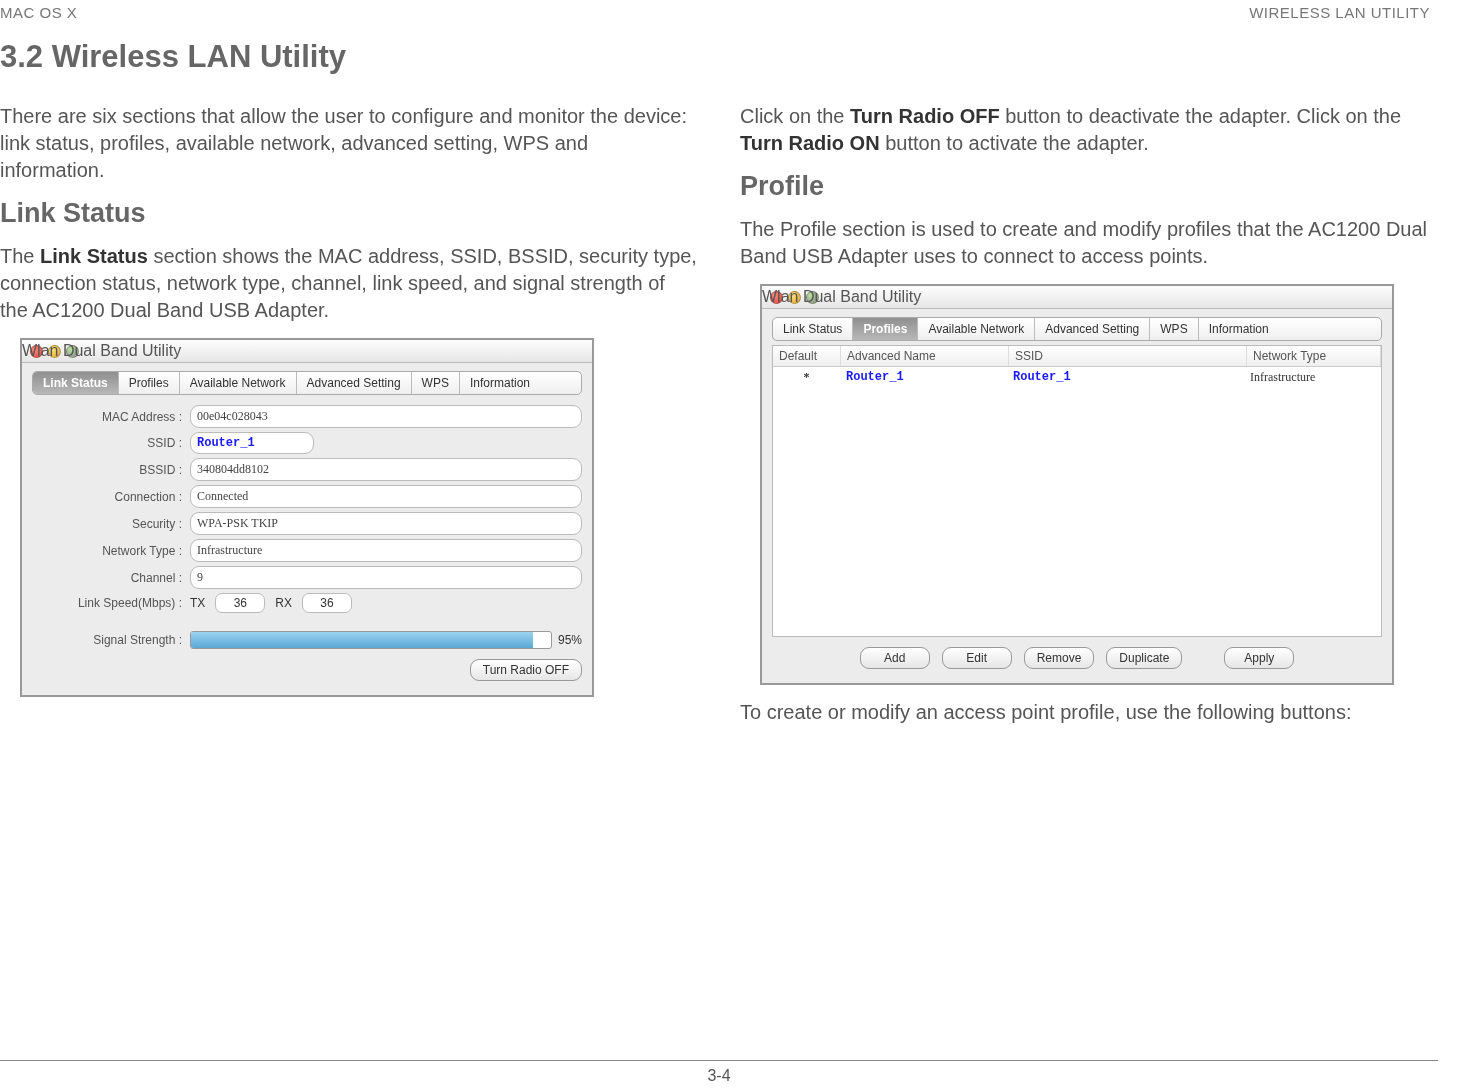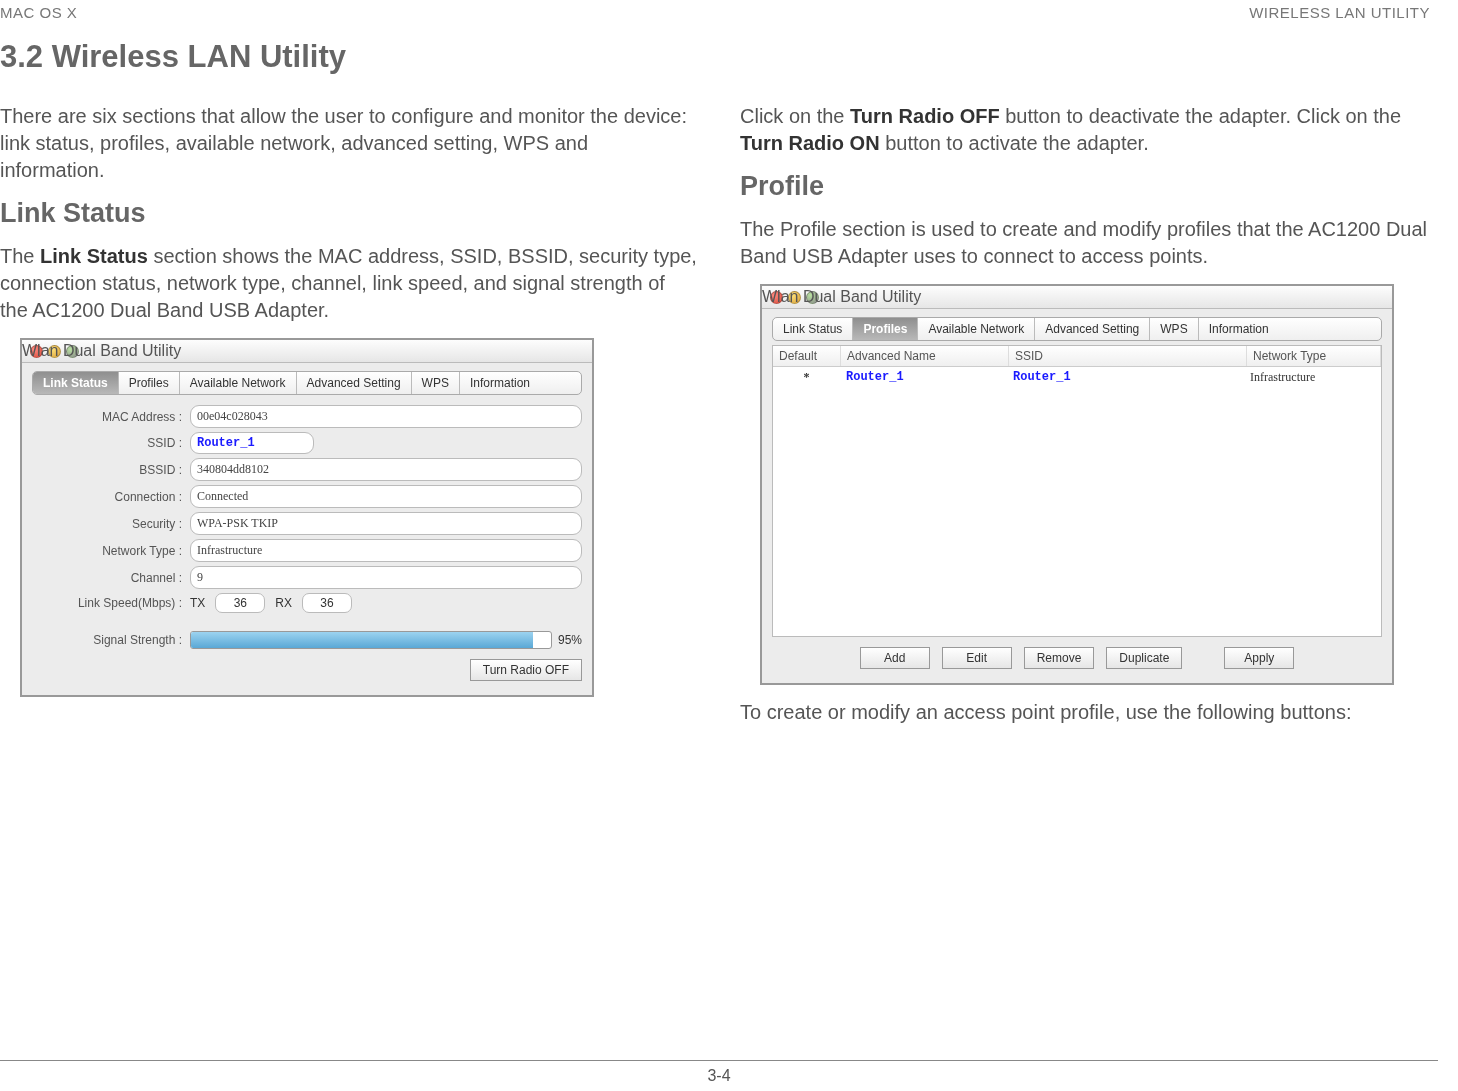--- a/index.html
+++ b/index.html
@@ -28,21 +28,21 @@
   .form-rows{margin-top:10px;font-size:12px;color:#333}
   .frow{display:flex;align-items:center;margin:4px 0}
   .flabel{width:150px;text-align:right;padding-right:8px;color:#555}
   .fval{flex:1;background:#fff;border:1px solid #bbb;border-radius:9px;padding:3px 6px;font-family:Verdana;font-size:12px;color:#444}
   .fval.blue{color:#1a1aff;font-family:Courier New,monospace;font-weight:700}
   .tx-rx{display:flex;gap:10px;align-items:center}
   .mini-in{width:40px;background:#fff;border:1px solid #bbb;border-radius:7px;padding:2px 4px;text-align:center;font-size:12px}
   .sig-row{display:flex;align-items:center;margin-top:18px}
   .sig-bar-wrap{flex:1;height:16px;border:1px solid #999;border-radius:3px;background:#fff;position:relative;margin-right:6px;overflow:hidden}
   .sig-bar{height:100%;background:linear-gradient(#9cd3f0,#5aa8d6)}
-  .mac-btn{background:linear-gradient(#fff,#e6e6e6);border:1px solid #999;border-radius:0;padding:3px 12px;font-size:12px;color:#333}
+  .mac-btn{background:linear-gradient(#fff,#e6e6e6);border:1px solid #999;border-radius:9px;padding:3px 12px;font-size:12px;color:#333}
   .btn-row{display:flex;justify-content:flex-end;margin-top:10px}
   
   .plist{border:1px solid #bbb;background:#fff;height:290px;margin-top:4px;font-size:12px}
   .plist-head{display:flex;background:linear-gradient(#fff,#efefef);border-bottom:1px solid #ccc}
   .plist-head span{padding:3px 6px;border-right:1px solid #ddd;color:#555}
   .plist-row{display:flex;color:#1a1aff;font-family:Courier New,monospace;font-weight:700}
   .plist-row span{padding:3px 6px}
   .c-def{width:55px}
   .c-pn{width:155px}
   .c-ssid{width:225px}

